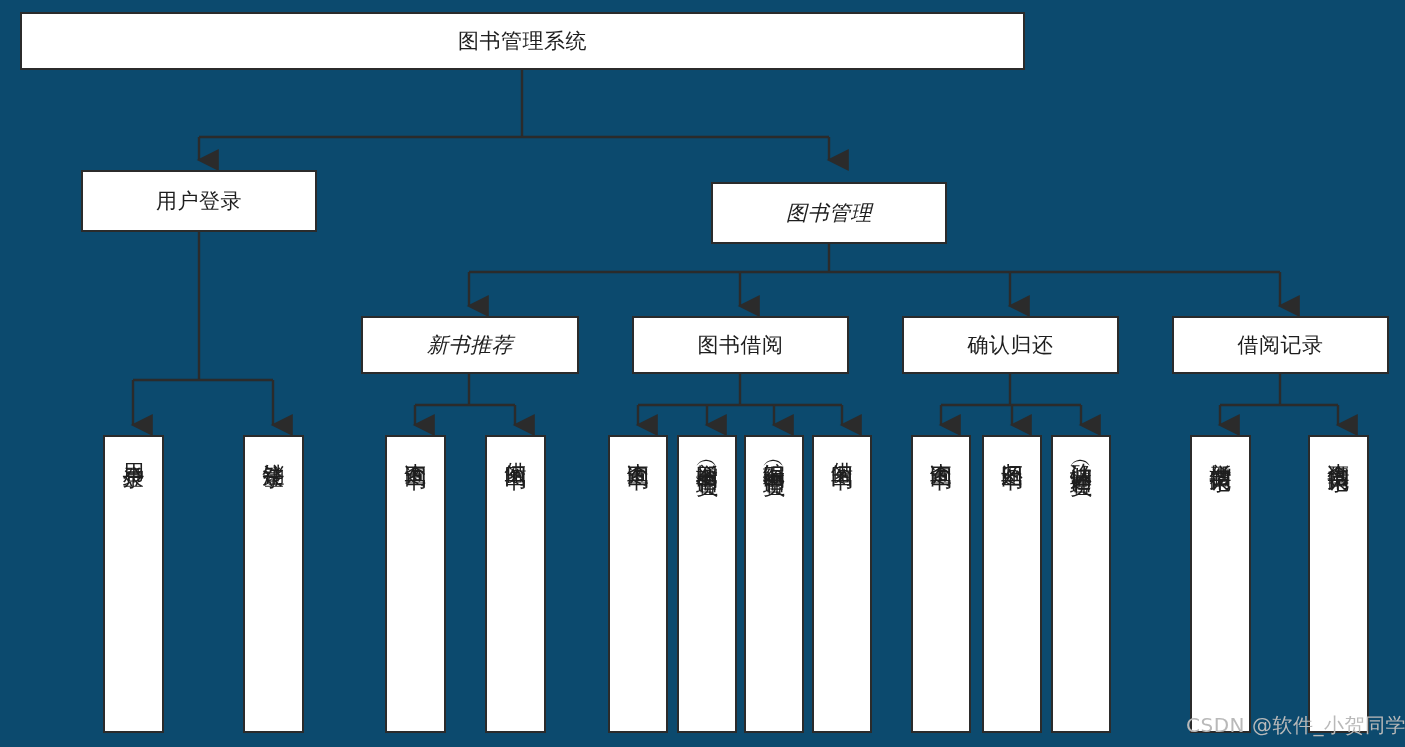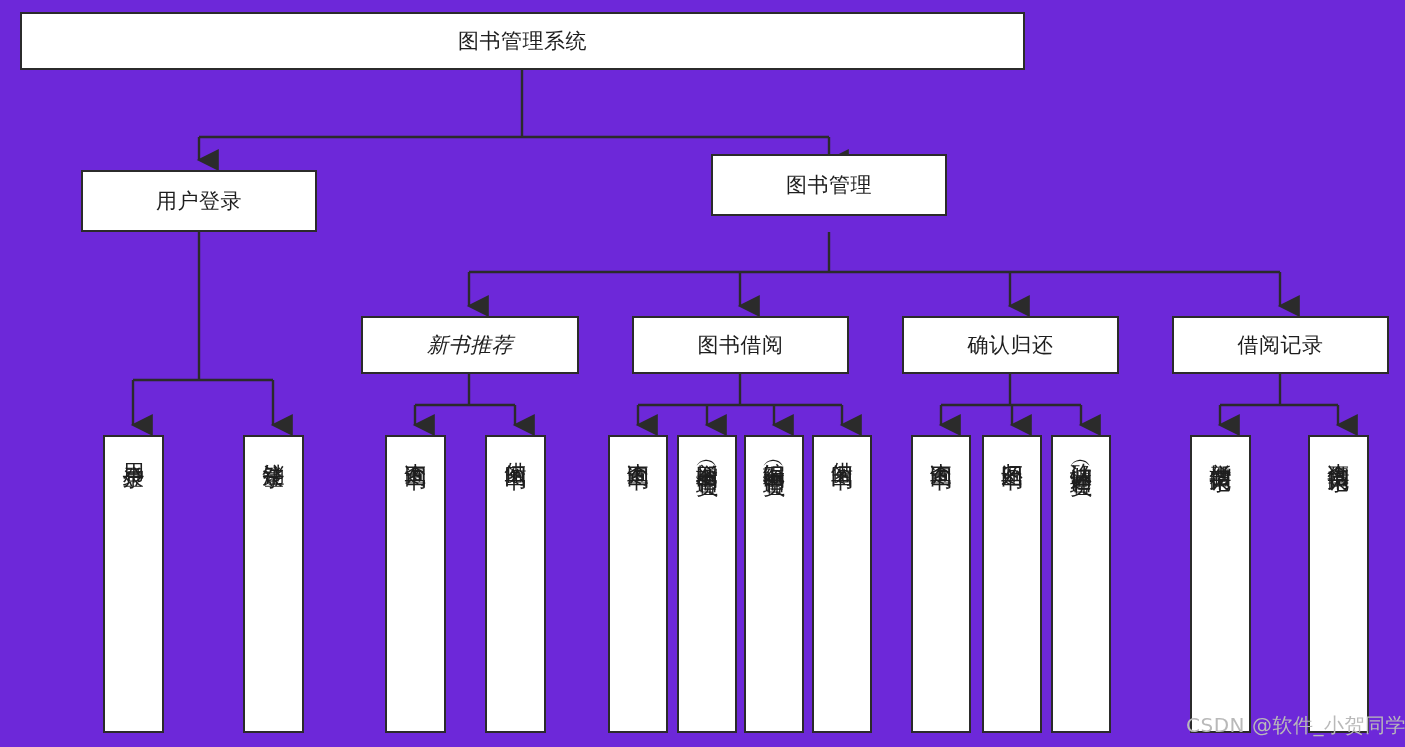--- a/index.html
+++ b/index.html
@@ -7,21 +7,21 @@
     padding: 0;
     background: #ffffff;
   }
   body {
     font-family: "DejaVu Sans", "Liberation Sans", sans-serif;
   }
   #canvas {
     position: relative;
     width: 1405px;
     height: 747px;
-    background: #6d28d9;
+    background: #0c4a6e;
     overflow: hidden;
   }
   svg.connectors {
     position: absolute;
     left: 0;
     top: 0;
     width: 1405px;
     height: 747px;
     pointer-events: none;
   }
@@ -118,21 +118,21 @@
     </g>
   </svg>
 
   <div class="node" id="n-root" style="left: 20px; top: 12px; width: 1005px; height: 58px;">
     <span class="label">图书管理系统</span>
   </div>
 
   <div class="node" id="n-l2-0" style="left: 81px; top: 170px; width: 236px; height: 62px;">
     <span class="label">用户登录</span>
   </div>
-  <div class="node" id="n-l2-1" style="left: 711px; top: 154px; width: 236px; height: 62px;">
+  <div class="node" id="n-l2-1" style="left: 711px; top: 182px; width: 236px; height: 62px; font-style: italic;">
     <span class="label">图书管理</span>
   </div>
 
   <div class="node" id="n-l3-0" style="left: 361px; top: 316px; width: 218px; height: 58px; font-style: italic;">
     <span class="label">新书推荐</span>
   </div>
   <div class="node" id="n-l3-1" style="left: 632px; top: 316px; width: 217px; height: 58px; justify-content: center;">
     <span class="label">图书借阅</span>
   </div>
   <div class="node" id="n-l3-2" style="left: 902px; top: 316px; width: 217px; height: 58px;">

